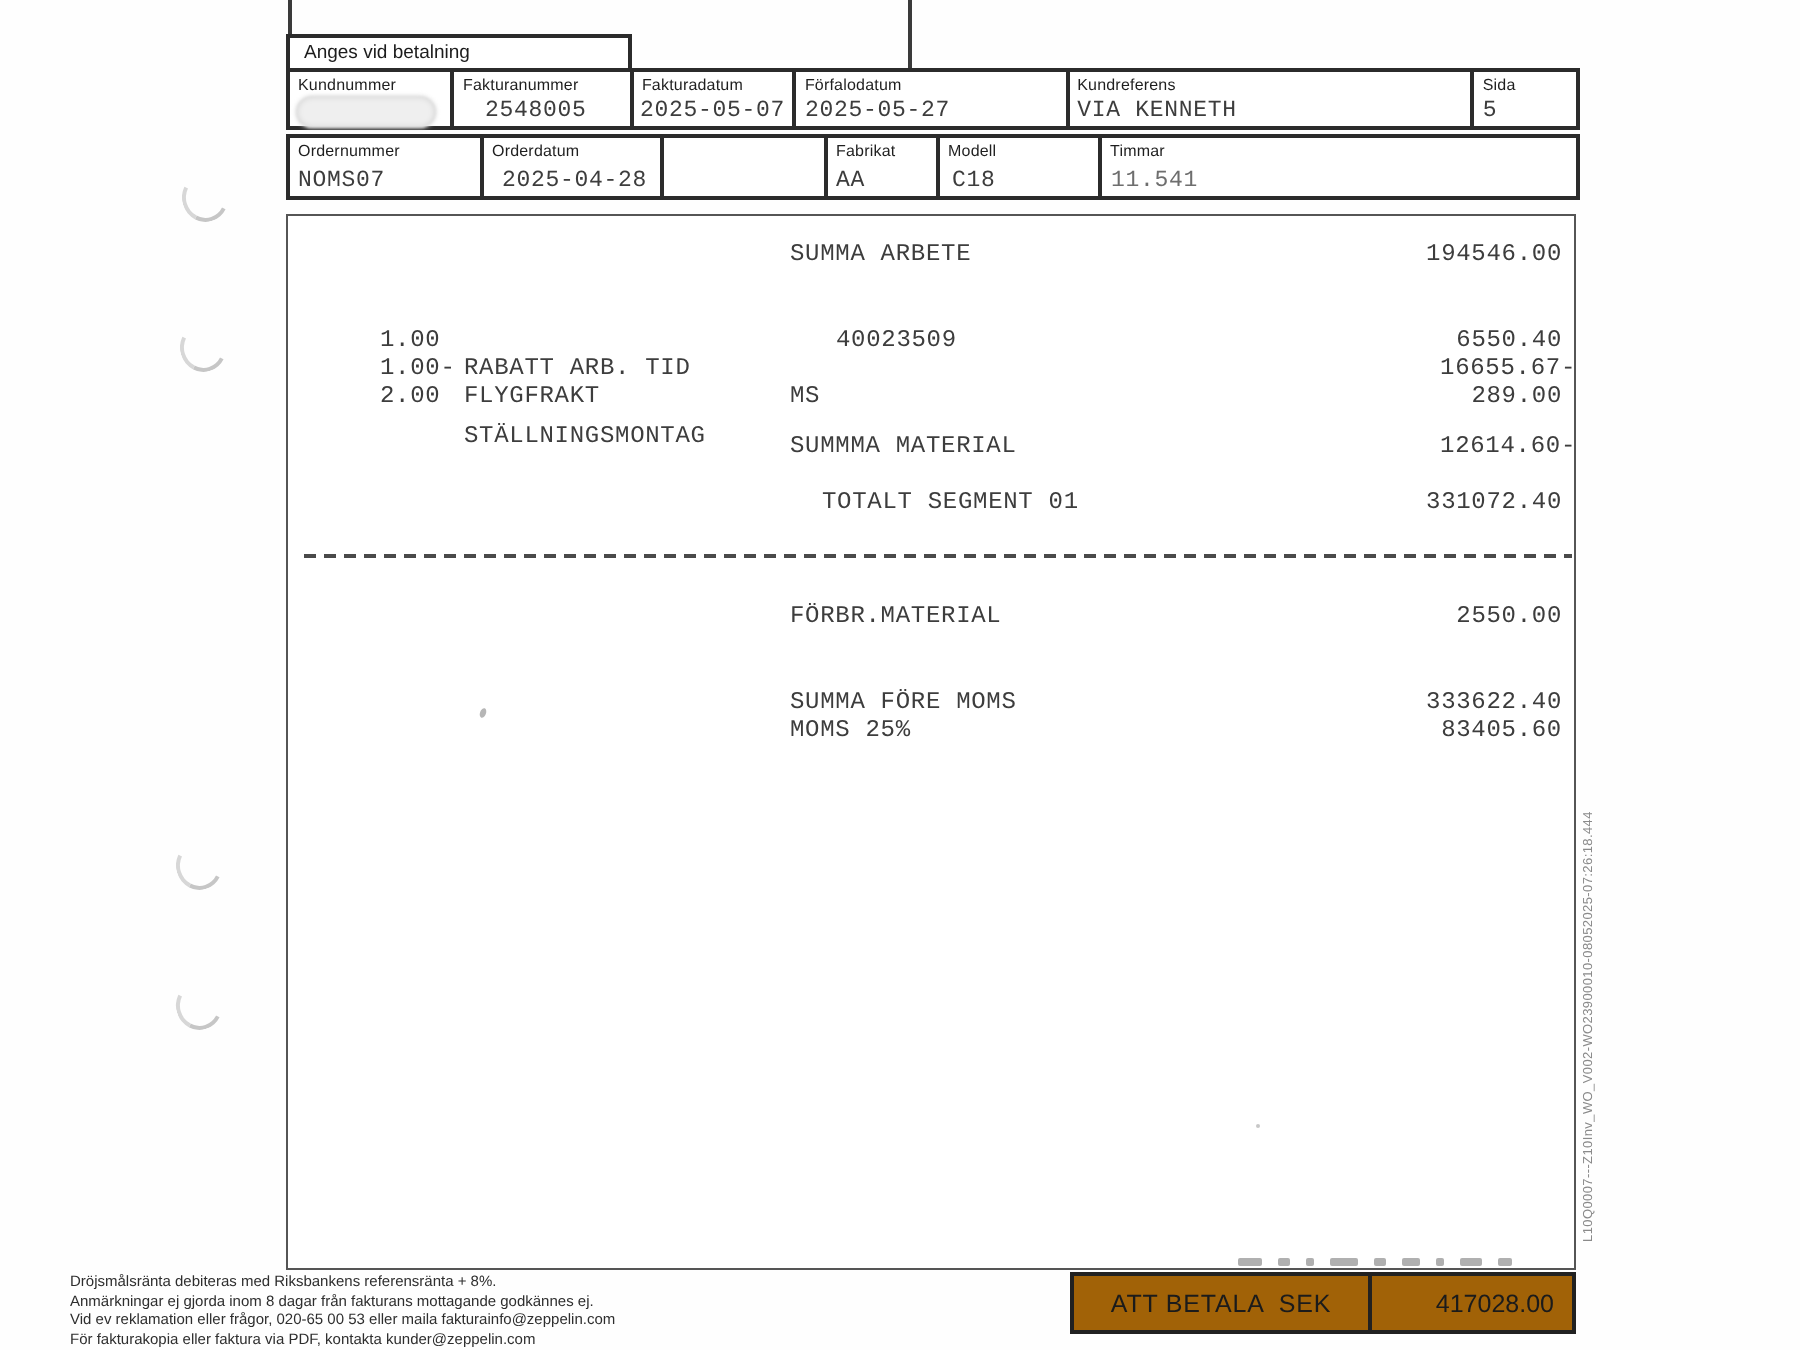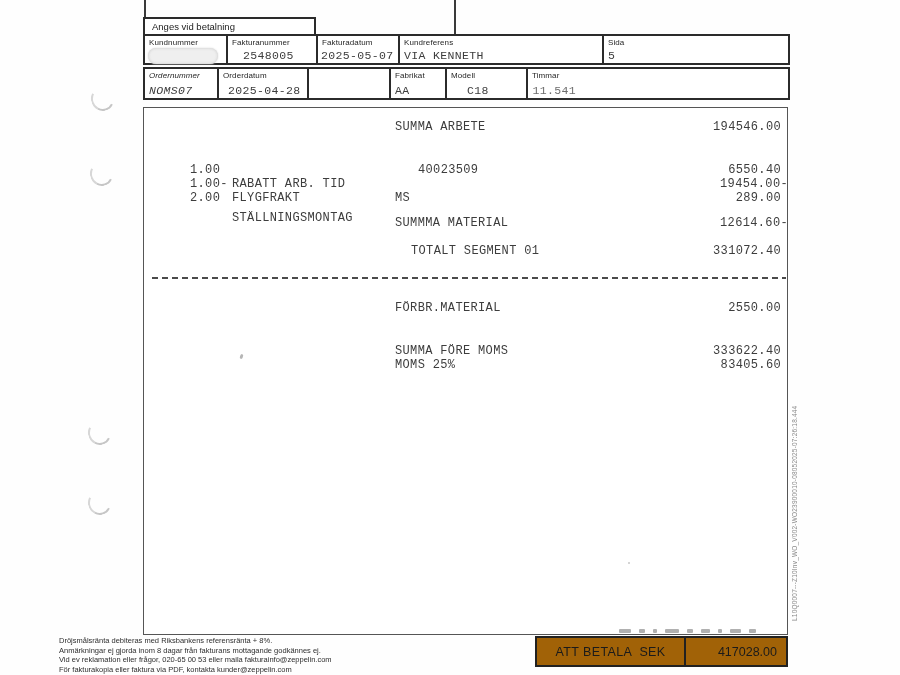--- a/index.html
+++ b/index.html
@@ -44,21 +44,21 @@
   .dashed-line { position:absolute; left:152px; top:277px; width:634px; height:2px;
                  background:repeating-linear-gradient(90deg,#4a4a4a 0 6px,transparent 6px 10px); }
 
   
   .vtext-wrap { position:absolute; left:791px; top:397px; width:12px; height:224px; }
   .vtext-wrap span { writing-mode:vertical-rl; transform:rotate(180deg); display:block; height:224px;
                      font-size:6.5px; color:#8a8a8a; letter-spacing:0.2px; white-space:nowrap;
                      font-family:"Liberation Sans",sans-serif; }
 
   
-  .legal { position:absolute; left:35px; top:636px; font-size:7.5px; line-height:9.6px; color:#2e2e2e;margin-left:24px; }
+  .legal { position:absolute; left:35px; top:636px; font-size:7.5px; line-height:9.6px; color:#2e2e2e; }
 
   
   .pay-box { position:absolute; left:535px; top:636px; width:253px; height:31px;
              border:2px solid #212121; background:#a16207; display:flex; }
   .pay-label-cell { width:147px; display:flex; align-items:center; justify-content:center;
                     font-size:12.5px; color:#1b1b1b; letter-spacing:0.4px; white-space:pre; }
   .pay-amount-cell { flex:1; border-left:2px solid #212121; display:flex; align-items:center;
                      justify-content:flex-end; padding-right:9px; font-size:12.5px; color:#1b1b1b; }
 
   
@@ -93,67 +93,71 @@
       <div class="redact-blob"></div>
     </div>
     <div class="hcell" style="width:90px;">
       <div class="hlabel">Fakturanummer</div>
       <div class="hvalue" style="left:15px;">2548005</div>
     </div>
     <div class="hcell" style="width:82px;">
       <div class="hlabel">Fakturadatum</div>
       <div class="hvalue" style="left:3px;">2025-05-07</div>
     </div>
+    <div class="hcell" style="width:137px;">
+      <div class="hlabel">Förfalodatum</div>
+      <div class="hvalue" style="left:4px;">2025-05-27</div>
+    </div>
     <div class="hcell" style="width:204px;">
       <div class="hlabel">Kundreferens</div>
       <div class="hvalue" style="left:4px;">VIA KENNETH</div>
     </div>
     <div class="hcell" style="width:53px;">
       <div class="hlabel">Sida</div>
       <div class="hvalue" style="left:4px;">5</div>
     </div>
   </div>
 
   <div class="hrow hrow-2">
-    <div class="hcell" style="width:72px;font-style:italic;">
+    <div class="hcell" style="width:95px;">
       <div class="hlabel">Ordernummer</div>
       <div class="hvalue" style="left:4px; top:15px;">NOMS07</div>
     </div>
     <div class="hcell" style="width:90px;">
       <div class="hlabel">Orderdatum</div>
       <div class="hvalue" style="left:9px; top:15px;">2025-04-28</div>
     </div>
     <div class="hcell" style="width:82px;"></div>
     <div class="hcell" style="width:56px;">
       <div class="hlabel">Fabrikat</div>
       <div class="hvalue" style="left:4px; top:15px;">AA</div>
     </div>
     <div class="hcell" style="width:81px;">
       <div class="hlabel">Modell</div>
-      <div class="hvalue" style="left:20px; top:15px;">C18</div>
+      <div class="hvalue" style="left:6px; top:15px;">C18</div>
     </div>
     <div class="hcell" style="width:53px;">
       <div class="hlabel">Timmar</div>
       <div class="hvalue val-gray" style="right:3px; top:15px;margin-left:16px;">11.541</div>
     </div>
   </div>
 
   <div class="body-box"></div>
 
   <div class="mono" style="left:395px; top:120px;">SUMMA ARBETE</div>
   <div class="amt" style="top:120px;">194546.00</div>
 
   <div class="mono" style="left:190px; top:163px;text-align:right;">1.00</div>
   <div class="mono" style="left:232px; top:163px;margin-top:48px;">STÄLLNINGSMONTAG</div>
   <div class="mono" style="left:382px; top:163px;margin-left:36px;">40023509</div>
   <div class="amt" style="top:163px;">6550.40</div>
 
   <div class="mono" style="left:190px; top:177px;">1.00-</div>
   <div class="mono" style="left:232px; top:177px;">RABATT ARB. TID</div>
-  <div class="amt amt--neg" style="top:177px;">19454.00-</div>
+  <div class="amt amt--neg" style="top:177px;">16655.67-</div>
 
   <div class="mono" style="left:190px; top:191px;">2.00</div>
   <div class="mono" style="left:232px; top:191px;">FLYGFRAKT</div>
   <div class="mono" style="left:395px; top:191px;">MS</div>
   <div class="amt" style="top:191px;">289.00</div>
 
   <div class="mono" style="left:395px; top:216px;">SUMMMA MATERIAL</div>
   <div class="amt amt--neg" style="top:216px;">12614.60-</div>
 
   <div class="mono" style="left:411px; top:244px;">TOTALT SEGMENT 01</div>

